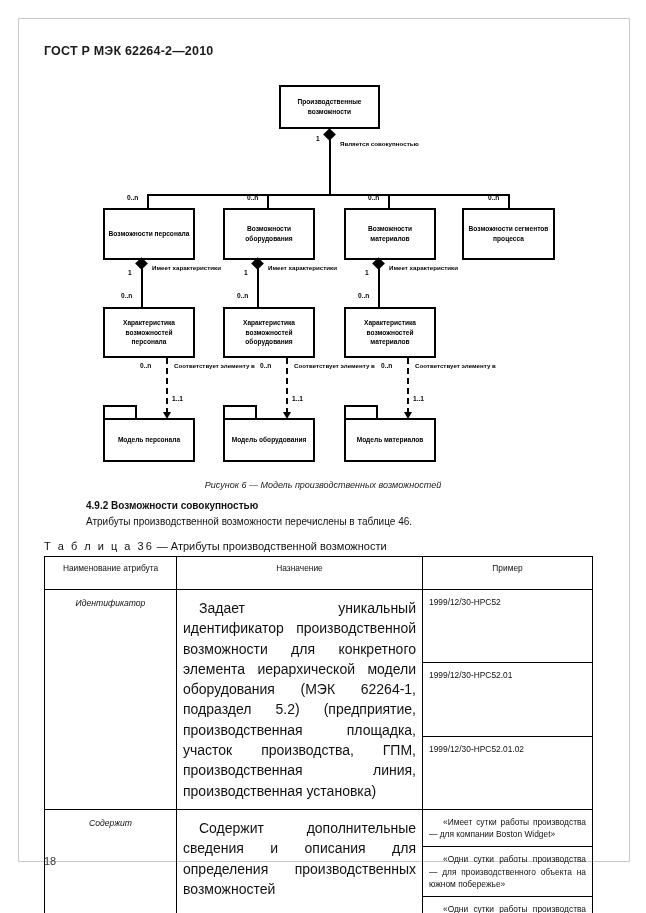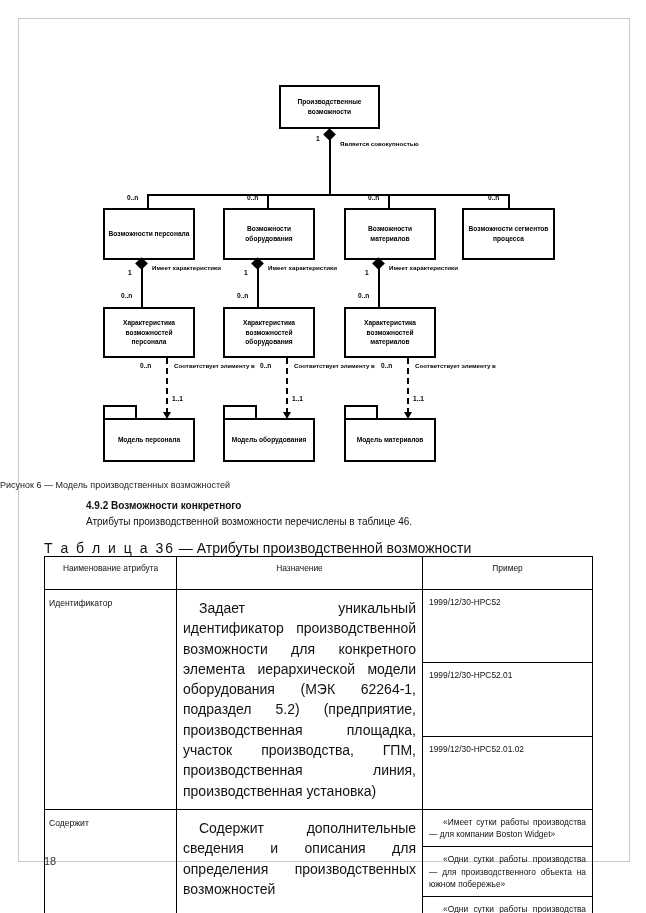--- a/index.html
+++ b/index.html
@@ -48,60 +48,61 @@
   }
   .arrow{
     position:absolute;width:0;height:0;
     border-left:4px solid transparent;border-right:4px solid transparent;
     border-top:7px solid #000;
   }
   .mult{position:absolute;font-size:6.6px;font-weight:bold;color:#000;white-space:nowrap;}
   .rel{position:absolute;font-size:6.2px;font-weight:bold;color:#000;line-height:1.35;white-space:nowrap;}
 
   .figcap{
-    position:absolute;left:0;top:480px;width:646px;
-    font-size:9px;color:#1b1b1b;
+    position:absolute;left:0;top:480px;width:646px;text-align:center;
+    font-size:9px;color:#1b1b1b;font-style:italic;
   }
   .sec-h{
     position:absolute;left:86px;top:500px;font-size:10px;font-weight:bold;color:#111;
   }
   .sec-p{
     position:absolute;left:86px;top:516px;font-size:10px;color:#111;
   }
   .tbl-cap{
-    position:absolute;left:44px;top:540px;font-size:14px;color:#111;
+    position:absolute;left:44px;top:540px;font-size:11px;color:#111;
   }
   .tbl-cap .sp{letter-spacing:2px;}
 
   
   table.data{
     position:absolute;left:44px;top:556px;width:548px;
     border-collapse:collapse;table-layout:fixed;
   }
   table.data th, table.data td{
     border:1px solid #000;vertical-align:top;color:#111;
   }
   table.data th{
     font-weight:normal;font-size:8.4px;text-align:center;padding:6px 4px;height:20px;
   }
-  td.attr{font-size:8.6px;text-align:left;padding:8px 4px;}
+  td.attr{font-size:8.6px;text-align:center;padding:8px 4px;font-style:italic;}
   td.purpose{font-size:14px;text-align:justify;text-align-last:left;padding:8px 6px;line-height:1.45;text-indent:16px;}
   td.ex{font-size:8.4px;text-align:justify;text-align-last:left;padding:6px 6px;line-height:1.45;}
   td.ex.ind{text-indent:14px;}
   .c1{width:132px;}
   .c2{width:246px;}
   .c3{width:170px;}
 </style>
 </head>
 <body>
 
 <div class="page">
 
   <div class="sheet-border"></div>
 
+  <div class="header">ГОСТ Р МЭК 62264-2—2010</div>
 
   <div class="diagram">
 
     <div class="node" style="left:279px;top:85px;width:101px;height:44px;">Производственные возможности</div>
 
     <div class="diamond" style="left:325px;top:130px;"></div>
     <div class="mult" style="left:316px;top:135px;">1</div>
     <div class="rel" style="left:340px;top:140px;">
       <span>Является совокупностью</span>
     </div>
@@ -186,21 +187,21 @@
       <div class="body">Модель оборудования</div>
     </div>
     <div class="pkg" style="left:344px;top:405px;width:92px;height:57px;">
       <div class="tab"></div>
       <div class="body">Модель материалов</div>
     </div>
   </div>
 
   <div class="figcap">Рисунок 6 — Модель производственных возможностей</div>
 
-  <div class="sec-h">4.9.2 Возможности конкретного</div>
+  <div class="sec-h">4.9.2 Возможности совокупностью</div>
   <div class="sec-p">Атрибуты производственной возможности перечислены в таблице 46.</div>
 
   <div class="tbl-cap">
     <span class="sp">Т а б л и ц а  36</span><span> — Атрибуты производственной возможности</span>
   </div>
 
   <table class="data">
     <colgroup>
         <col class="c1">
         <col class="c2">

